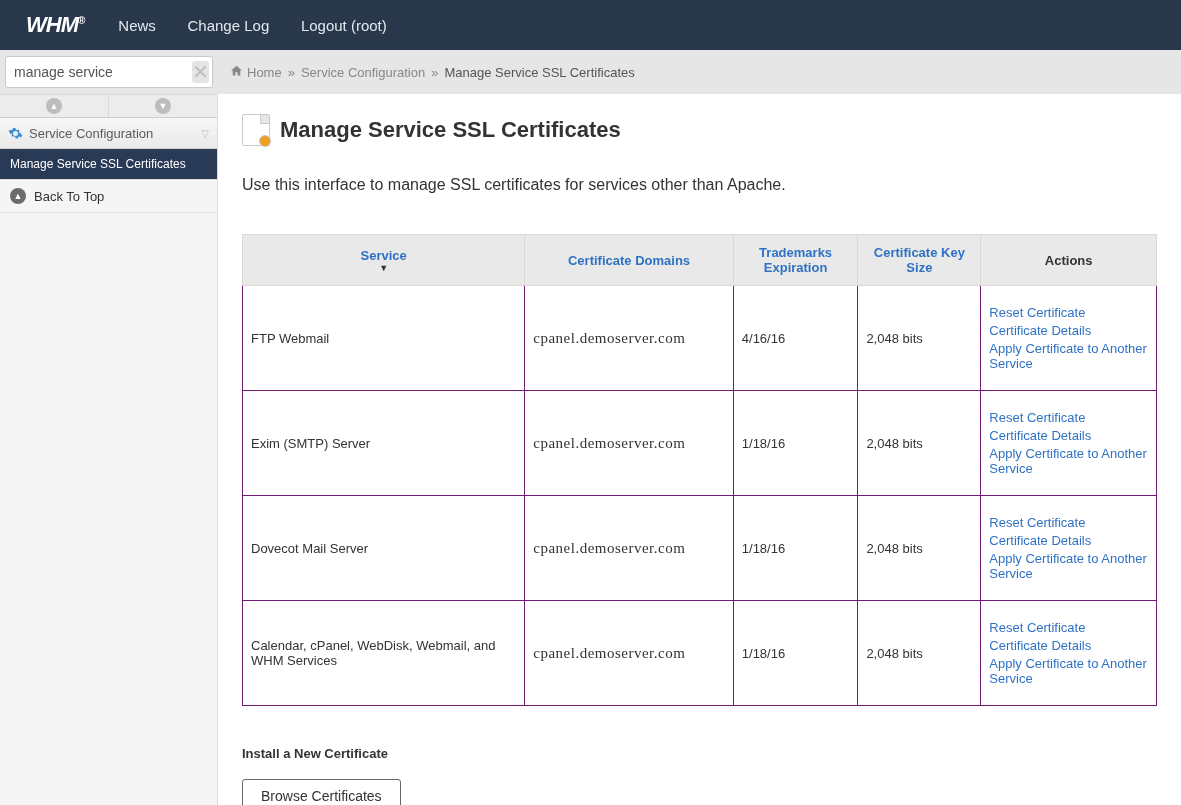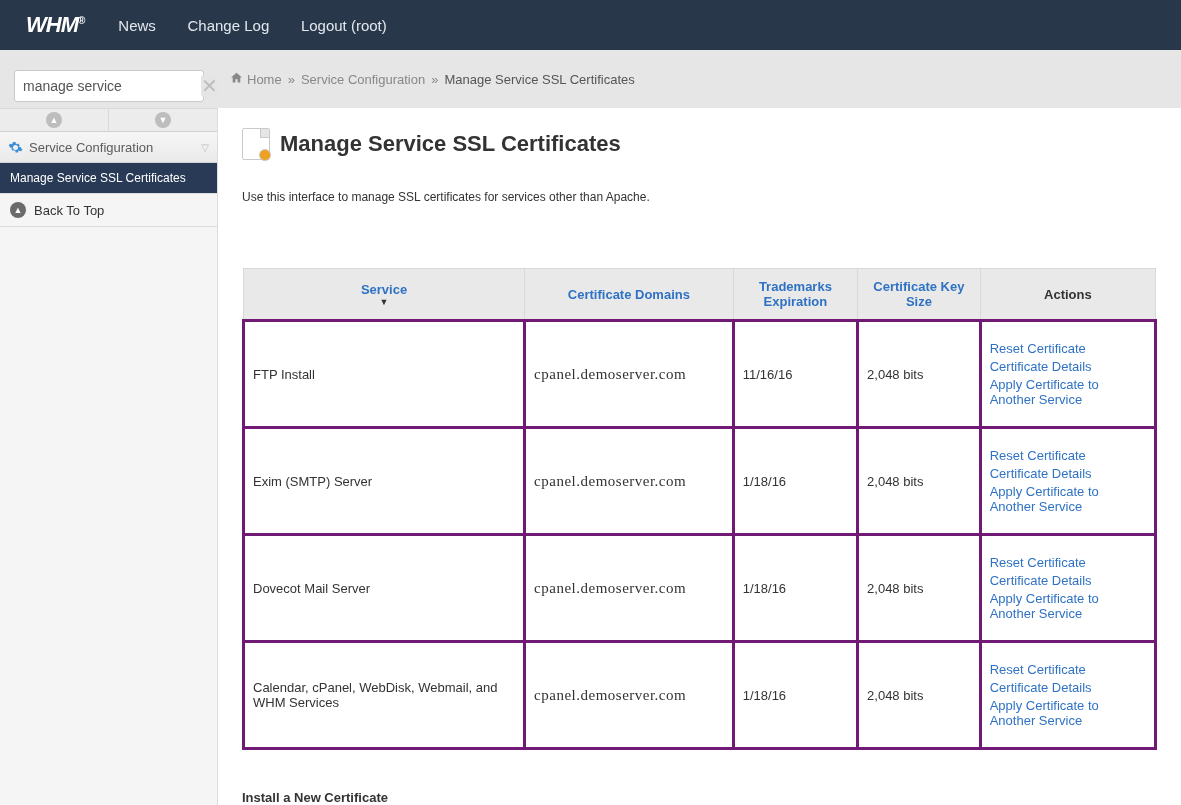--- a/index.html
+++ b/index.html
@@ -3,21 +3,21 @@
 <meta charset="utf-8">
 <style>
   html,body{margin:0;padding:0;font-family:Arial,Helvetica,sans-serif;font-size:13px;color:#333;background:#fff;}
   
   .topbar{background:#28374a;height:50px;display:flex;align-items:center;padding:0 26px;}
   .logo{color:#fff;font-weight:bold;font-style:italic;font-size:22px;letter-spacing:-1px;margin-right:20px;font-family:"Arial Black",Arial,sans-serif;}
   .logo sup{font-size:10px;font-style:normal;vertical-align:super;}
   .topnav a{color:#e3e8ee;text-decoration:none;margin:0 14px;font-size:15px;}
   
   .subbar{display:flex;align-items:stretch;background:#e6e6e6;}
-  .search-wrap{padding:6px 14px;width:218px;box-sizing:border-box;background:#e6e6e6;margin-top:14px;}
+  .search-wrap{padding:6px 5px;width:218px;box-sizing:border-box;background:#e6e6e6;}
   .search-box{position:relative;background:#fff;border:1px solid #c9c9c9;border-radius:3px;height:30px;display:flex;align-items:center;}
   .search-box input{border:0;outline:0;width:170px;font-size:14px;padding:0 8px;color:#555;}
   .search-clear{color:#bdbdbd;font-size:20px;cursor:pointer;width:22px;height:22px;border-radius:3px;background:#e5e5e5;display:flex;align-items:center;justify-content:center;margin-right:4px;}
   .breadcrumb{flex:1;display:flex;align-items:center;padding:13px 12px;font-size:13px;color:#555;background:#e6e6e6;}
   .breadcrumb .sep{margin:0 6px;color:#888;}
   .breadcrumb .home-icon{margin-right:4px;color:#888;}
   .breadcrumb a{color:#888;text-decoration:none;}
   
   .arrow-strip{height:22px;background:#ececec;border-top:1px solid #d9d9d9;border-bottom:1px solid #d0d0d0;display:flex;}
   .arrow-cell{flex:1;display:flex;align-items:center;justify-content:center;border-right:1px solid #d9d9d9;}
@@ -35,27 +35,27 @@
   .side-back .up-circ{width:16px;height:16px;border-radius:50%;background:#6b6b6b;color:#fff;display:flex;align-items:center;justify-content:center;margin-right:8px;font-size:9px;}
   .side-footer{padding:14px 8px;text-align:center;font-size:12px;color:#555;background:#fff;}
   .side-footer a{color:#2f72c4;text-decoration:none;}
   
   .main{flex:1;padding:10px 24px 40px 24px;position:relative;background:#fff;}
   .page-title-row{display:flex;align-items:center;margin:10px 0 30px 0;}
   .title-icon{width:26px;height:30px;border:1px solid #c9c9c9;border-radius:2px;background:#fff;margin-right:10px;position:relative;}
   .title-icon:before{content:"";position:absolute;top:0;right:0;width:8px;height:8px;background:#e6e6e6;border-left:1px solid #c9c9c9;border-bottom:1px solid #c9c9c9;}
   .title-icon .badge{position:absolute;bottom:-2px;right:-2px;width:10px;height:10px;border-radius:50%;background:#f0a020;border:1px solid #c9c9c9;}
   .page-title{font-size:22px;font-weight:bold;color:#333;}
-  .intro{font-size:12px;color:#333;margin-bottom:64px;}
+  .intro{font-size:16px;color:#333;margin-bottom:40px;}
   
   table.cert{width:100%;border-collapse:collapse;font-size:13px;}
   table.cert th{background:#e9e9e9;border:1px solid #d8d8d8;padding:10px 8px;font-weight:bold;color:#333;vertical-align:middle;text-align:center;}
   table.cert th .sort-link{color:#2f72c4;cursor:pointer;}
   table.cert th .sort-ind{font-size:9px;color:#333;display:block;text-align:center;}
-  table.cert td{border:3px solid #701a75;padding:16px 8px;vertical-align:middle;color:#333;}
+  table.cert td{border:1px solid #701a75;padding:16px 8px;vertical-align:middle;color:#333;}
   table.cert td.domain{font-family:Georgia,"Times New Roman",serif;font-size:15px;letter-spacing:0.5px;color:#333;text-align:left;}
   .action-link{display:block;color:#2f72c4;text-decoration:none;margin:3px 0;cursor:pointer;}
   .install-heading{font-weight:bold;margin:40px 0 18px 0;font-size:13px;}
   .browse-btn{background:#fff;border:1px solid #666;border-radius:3px;padding:8px 18px;font-size:14px;color:#333;cursor:pointer;}
   
   .gear svg{width:15px;height:15px;display:block;}
 </style>
 </head>
 <body>
 
@@ -133,23 +133,23 @@
             <span class="sort-ind">▼</span>
           </th>
           <th style="width:200px"><span class="sort-link">Certificate Domains</span></th>
           <th style="width:115px"><span class="sort-link">Trademarks Expiration</span></th>
           <th style="width:115px"><span class="sort-link">Certificate Key Size</span></th>
           <th style="width:180px">Actions</th>
         </tr>
       </thead>
       <tbody id="cert-tbody">
           <tr>
-            <td>FTP Install</td>
+            <td>FTP Webmail</td>
             <td class="domain">cpanel.demoserver.com</td>
-            <td>11/16/16</td>
+            <td>4/16/16</td>
             <td>2,048 bits</td>
             <td>
               <a class="action-link">Reset Certificate</a>
               <a class="action-link">Certificate Details</a>
               <a class="action-link">Apply Certificate to Another Service</a>
             </td>
           </tr>
           <tr>
             <td>Exim (SMTP) Server</td>
             <td class="domain">cpanel.demoserver.com</td>

